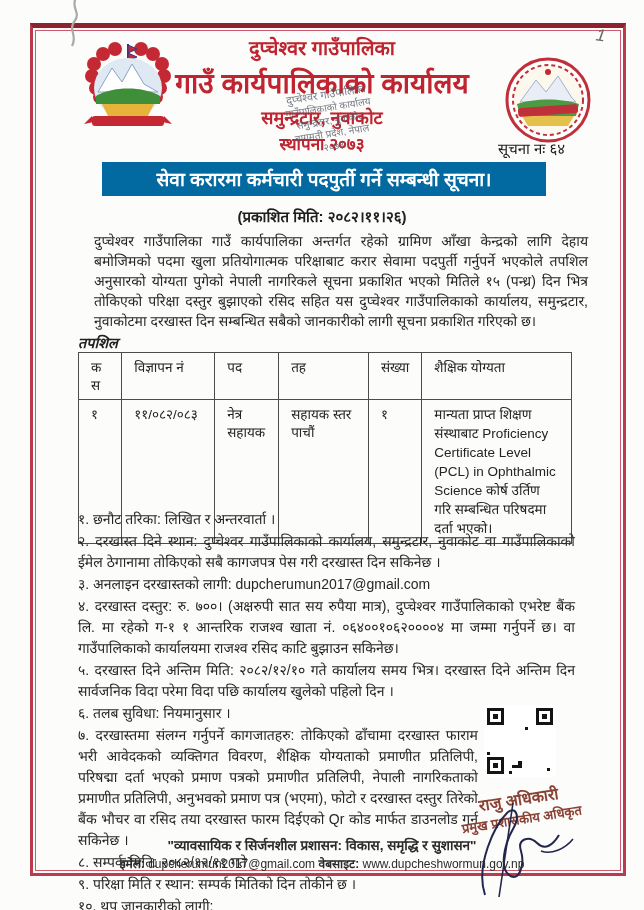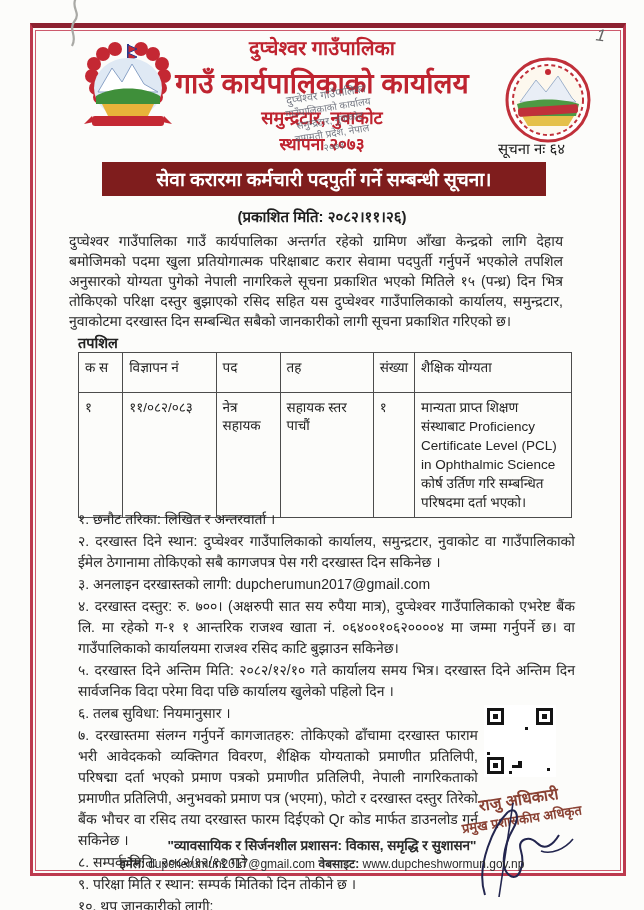--- a/index.html
+++ b/index.html
@@ -31,35 +31,35 @@
     color:#565a68; opacity:.8; transform:rotate(-9deg); line-height:13px;
     font-size:10px; pointer-events:none;
   }
   .stamp .s1{font-size:11px;}
   .notice-no { position:absolute; left:498px; top:138px; width:110px; font-size:15px; color:#1c1c1c; }
   .pagemark { position:absolute; left:596px; top:26px; font-size:17px; color:#666; font-style:italic; transform:rotate(8deg); }
   .staple { position:absolute; left:62px; top:-4px; width:26px; height:52px; color:#9a9a98; }
   
   .banner {
     position:absolute; left:102px; top:162px; width:444px; height:34px;
-    background:#7f1d1d; color:#fff; font-size:19px; font-weight:bold;
+    background:#0369a1; color:#fff; font-size:19px; font-weight:bold;
     display:flex; align-items:center; justify-content:center;
   }
   .pubdate { position:absolute; left:0; top:206px; width:644px; text-align:center; font-size:15px; font-weight:bold; color:#1e1e1e; }
   
   .intro {
-    position:absolute; left:69px; top:231px; width:494px; font-size:14px;
+    position:absolute; left:94px; top:231px; width:494px; font-size:14px;
     line-height:20px; text-align:justify; color:#262626;
   }
-  .tapashil { position:absolute; left:78px; top:332px; font-size:14.5px; font-weight:bold; color:#222; }
+  .tapashil { position:absolute; left:78px; top:332px; font-size:14.5px; font-weight:bold; color:#222;font-style:italic; }
   table.vac {
     position:absolute; left:78px; top:352px; width:494px;
     border-collapse:collapse; font-size:13.5px; color:#242424;
   }
-  table.vac th, table.vac td { border:1px solid #4c4c4c; padding:5px 6px; text-align:left; vertical-align:top; font-weight:normal; }
+  table.vac th, table.vac td { border:1px solid #4c4c4c; padding:5px 12px; text-align:left; vertical-align:top; font-weight:normal; }
   table.vac th { height:40px; }
   table.vac td { height:112px; }
   td.edu { text-align:justify; line-height:19px; }
   
   .notes { position:absolute; left:78px; top:467px; width:497px; font-size:14px; line-height:21px; color:#262626; text-align:justify;margin-top:42px; }
   .note-item { margin-bottom:1px; }
   .contact-line { margin-top:1px; padding-left:4px; }
   
   .qr { position:absolute; left:484px; top:705px; width:72px; height:72px; background:#fff; padding:3px; }
   .qr-grid { display:grid; grid-template-columns:repeat(21,1fr); grid-template-rows:repeat(21,1fr); width:66px; height:66px; }

